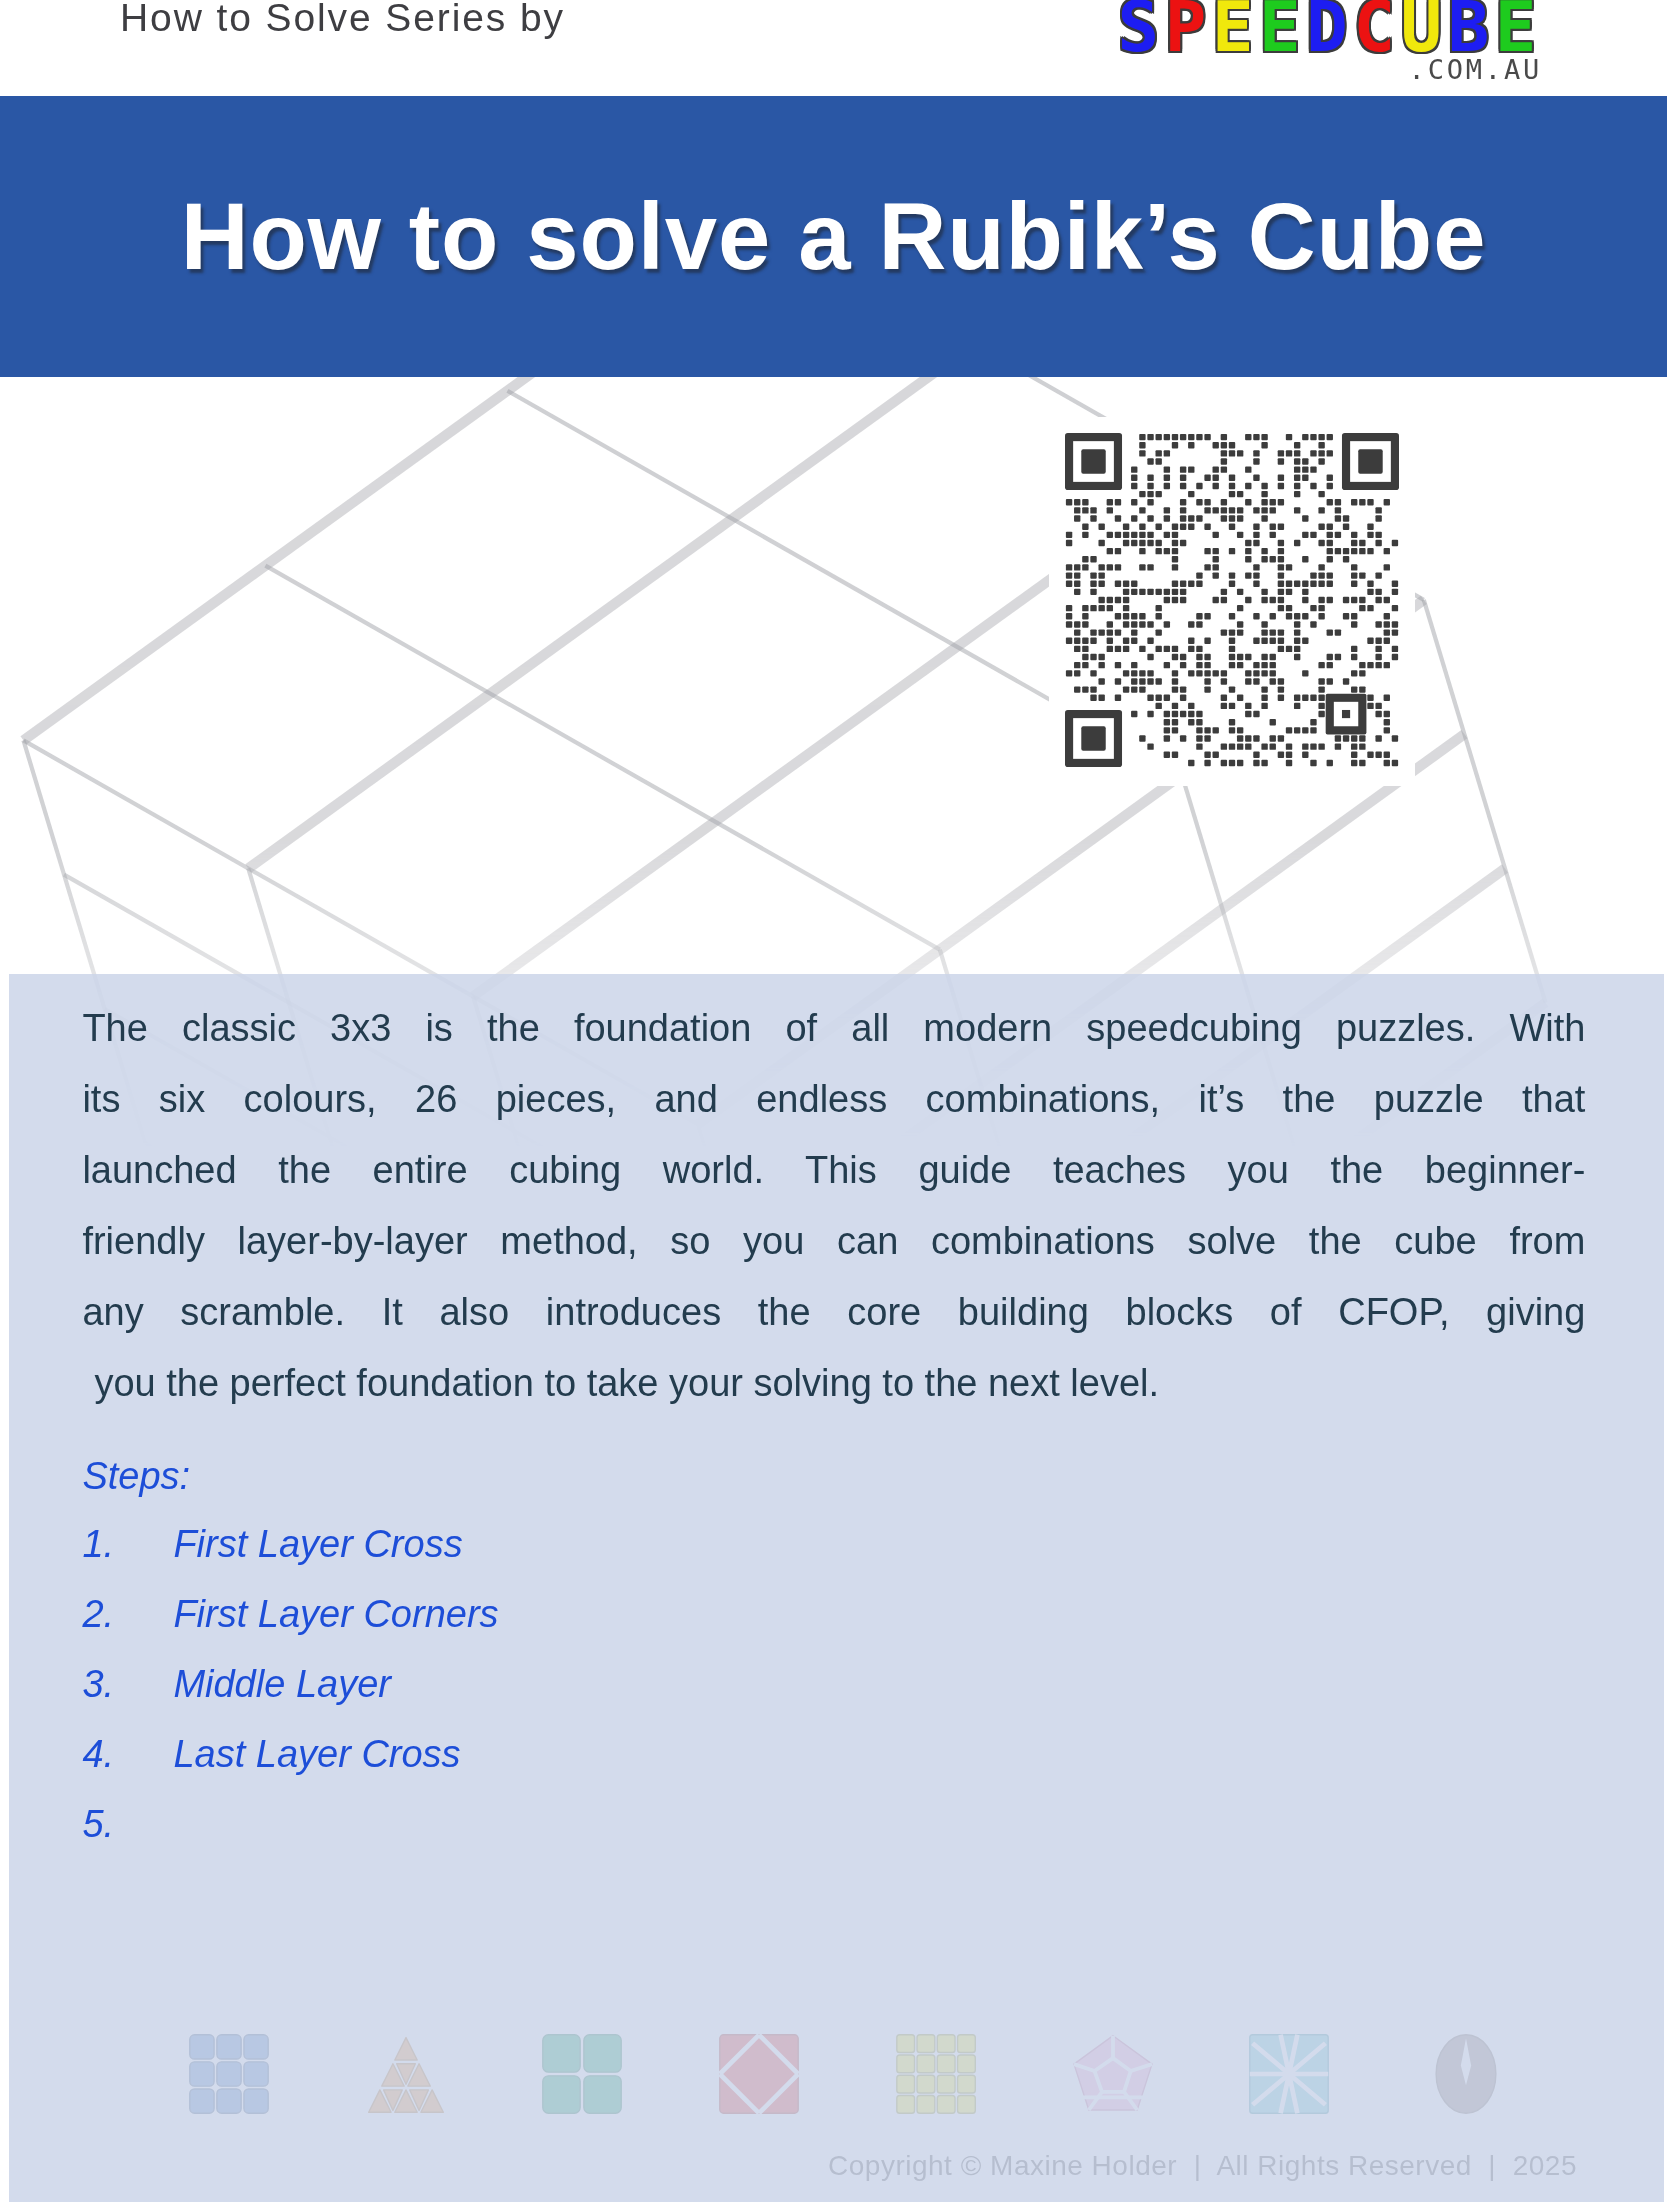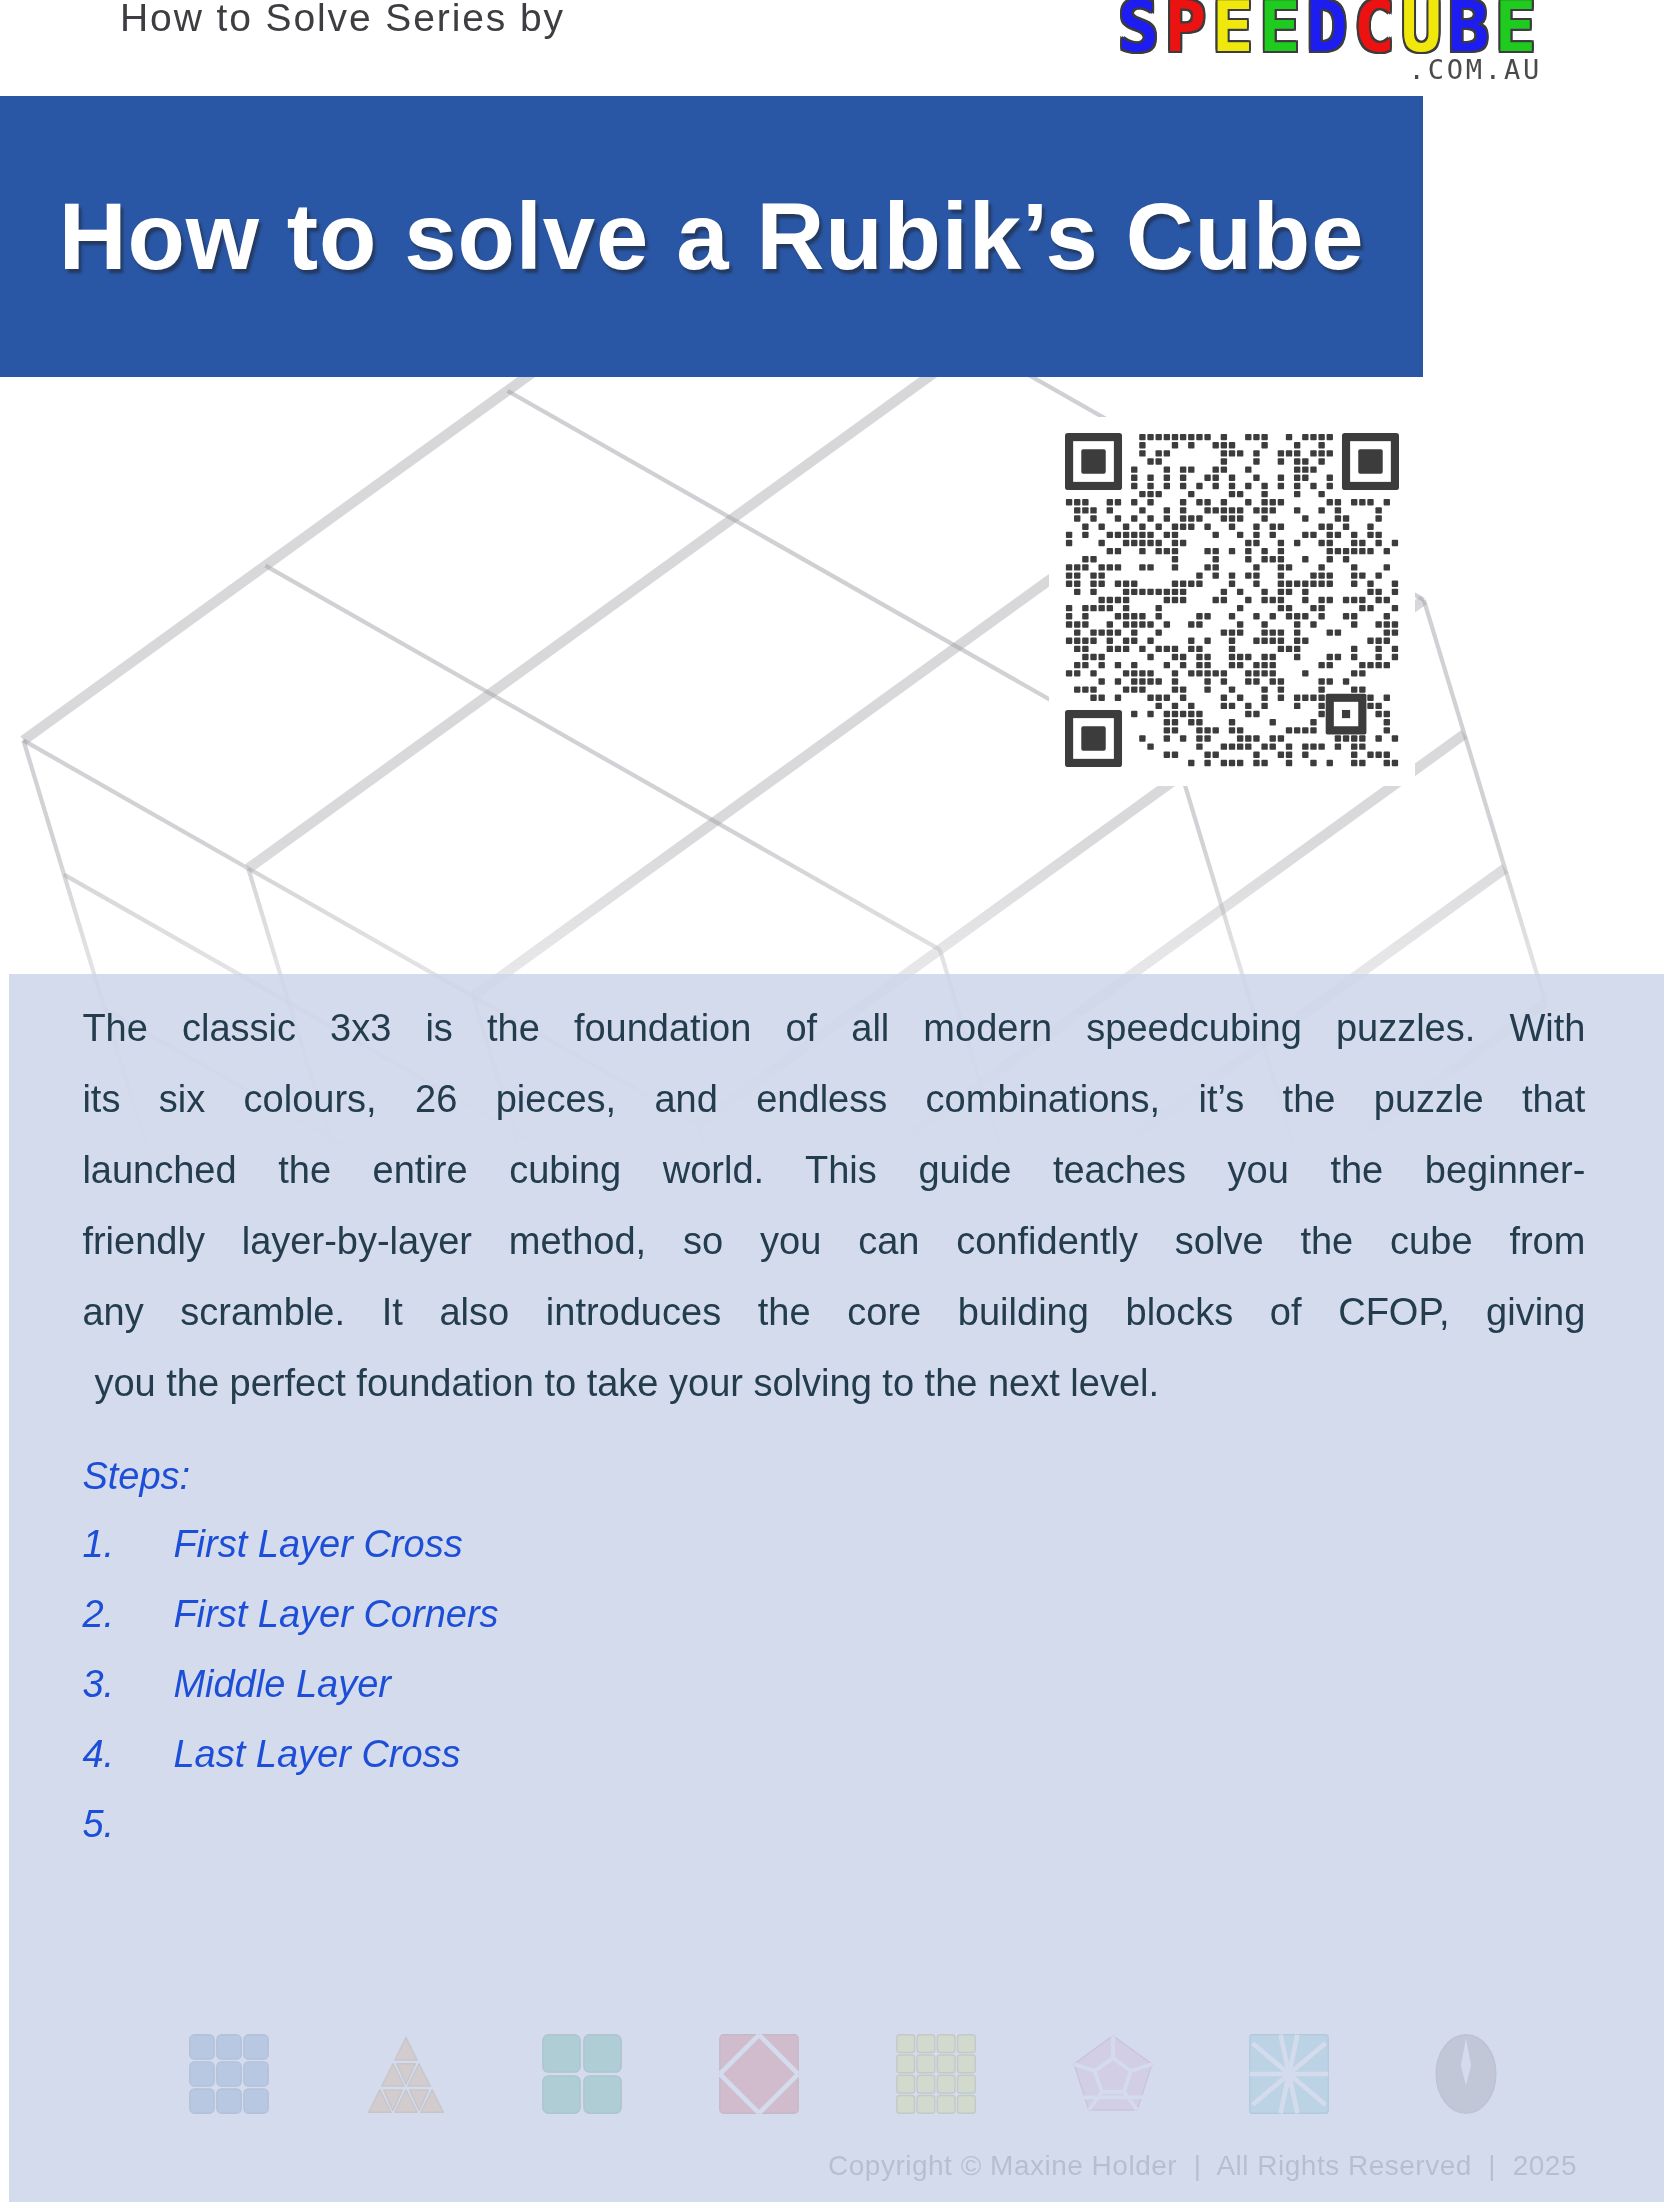--- a/index.html
+++ b/index.html
@@ -11,21 +11,21 @@
       color:#3e3e42;letter-spacing:1.9px;}
   #logo{position:absolute;right:131px;top:-7.5px;text-align:right;line-height:1;}
   #logo-letters span{font-family:"DejaVu Sans Mono",monospace;font-weight:bold;font-size:69px;
       letter-spacing:5.6px;
       text-shadow:-1.9px 0 0 #3c3c3c,1.9px 0 0 #3c3c3c,0 -1.9px 0 #3c3c3c,0 1.9px 0 #3c3c3c,
                   -1.9px -1.9px 0 #3c3c3c,1.9px 1.9px 0 #3c3c3c,-1.9px 1.9px 0 #3c3c3c,1.9px -1.9px 0 #3c3c3c;}
   #logo-domain{font-family:"DejaVu Sans Mono",monospace;font-weight:normal;font-size:27px;
       color:#4a4a4a;letter-spacing:2.8px;margin-top:-5.6px;}
 
   
-  #banner{position:absolute;left:0;top:96px;width:1423px;height:281px;z-index:4;}
+  #banner{position:absolute;left:0;top:96px;width:1667px;height:281px;z-index:4;}
   #banner-title{width:100%;height:281px;line-height:281px;text-align:center;color:#ffffff;
       font-size:94px;font-weight:bold;letter-spacing:0.9px;
       text-shadow:2.8px 3.7px 2.8px rgba(30,30,30,0.5);}
 
   
   #cube-svg{position:absolute;left:0;top:377px;width:1673px;height:843px;z-index:1;
       -webkit-mask-image:linear-gradient(to bottom,rgba(0,0,0,.95) 0%,rgba(0,0,0,.9) 55%,rgba(0,0,0,.3) 82%,rgba(0,0,0,0) 96%);
       mask-image:linear-gradient(to bottom,rgba(0,0,0,.95) 0%,rgba(0,0,0,.9) 55%,rgba(0,0,0,.3) 82%,rgba(0,0,0,0) 96%);}
   .cube-thick{stroke:#9a9ca1;stroke-width:11;opacity:.42;}
   .cube-thin{stroke:#9a9ca1;stroke-width:4.5;opacity:.5;}
@@ -763,21 +763,21 @@
           <rect x="348.27" y="348.27" width="6.8" height="6.8" rx="1"></rect>
         </g>
       </svg>
   </div>
 
   <div id="panel">
     <div id="intro">
       <div class="p-line">The classic 3x3 is the foundation of all modern speedcubing puzzles. With</div>
       <div class="p-line">its six colours, 26 pieces, and endless combinations, it’s the puzzle that</div>
       <div class="p-line">launched the entire cubing world. This guide teaches you the beginner-</div>
-      <div class="p-line">friendly layer-by-layer method, so you can confidently solve the cube from</div>
+      <div class="p-line">friendly layer-by-layer method, so you can combinations solve the cube from</div>
       <div class="p-line">any scramble. It also introduces the core building blocks of CFOP, giving</div>
       <div class="p-line last">you the perfect foundation to take your solving to the next level.</div>
 
       <div id="steps">
         <div id="steps-heading">Steps:</div>
         <div class="step-row">
           <span class="step-num">1.</span>
           <span class="step-label">First Layer Cross</span>
         </div>
         <div class="step-row">

